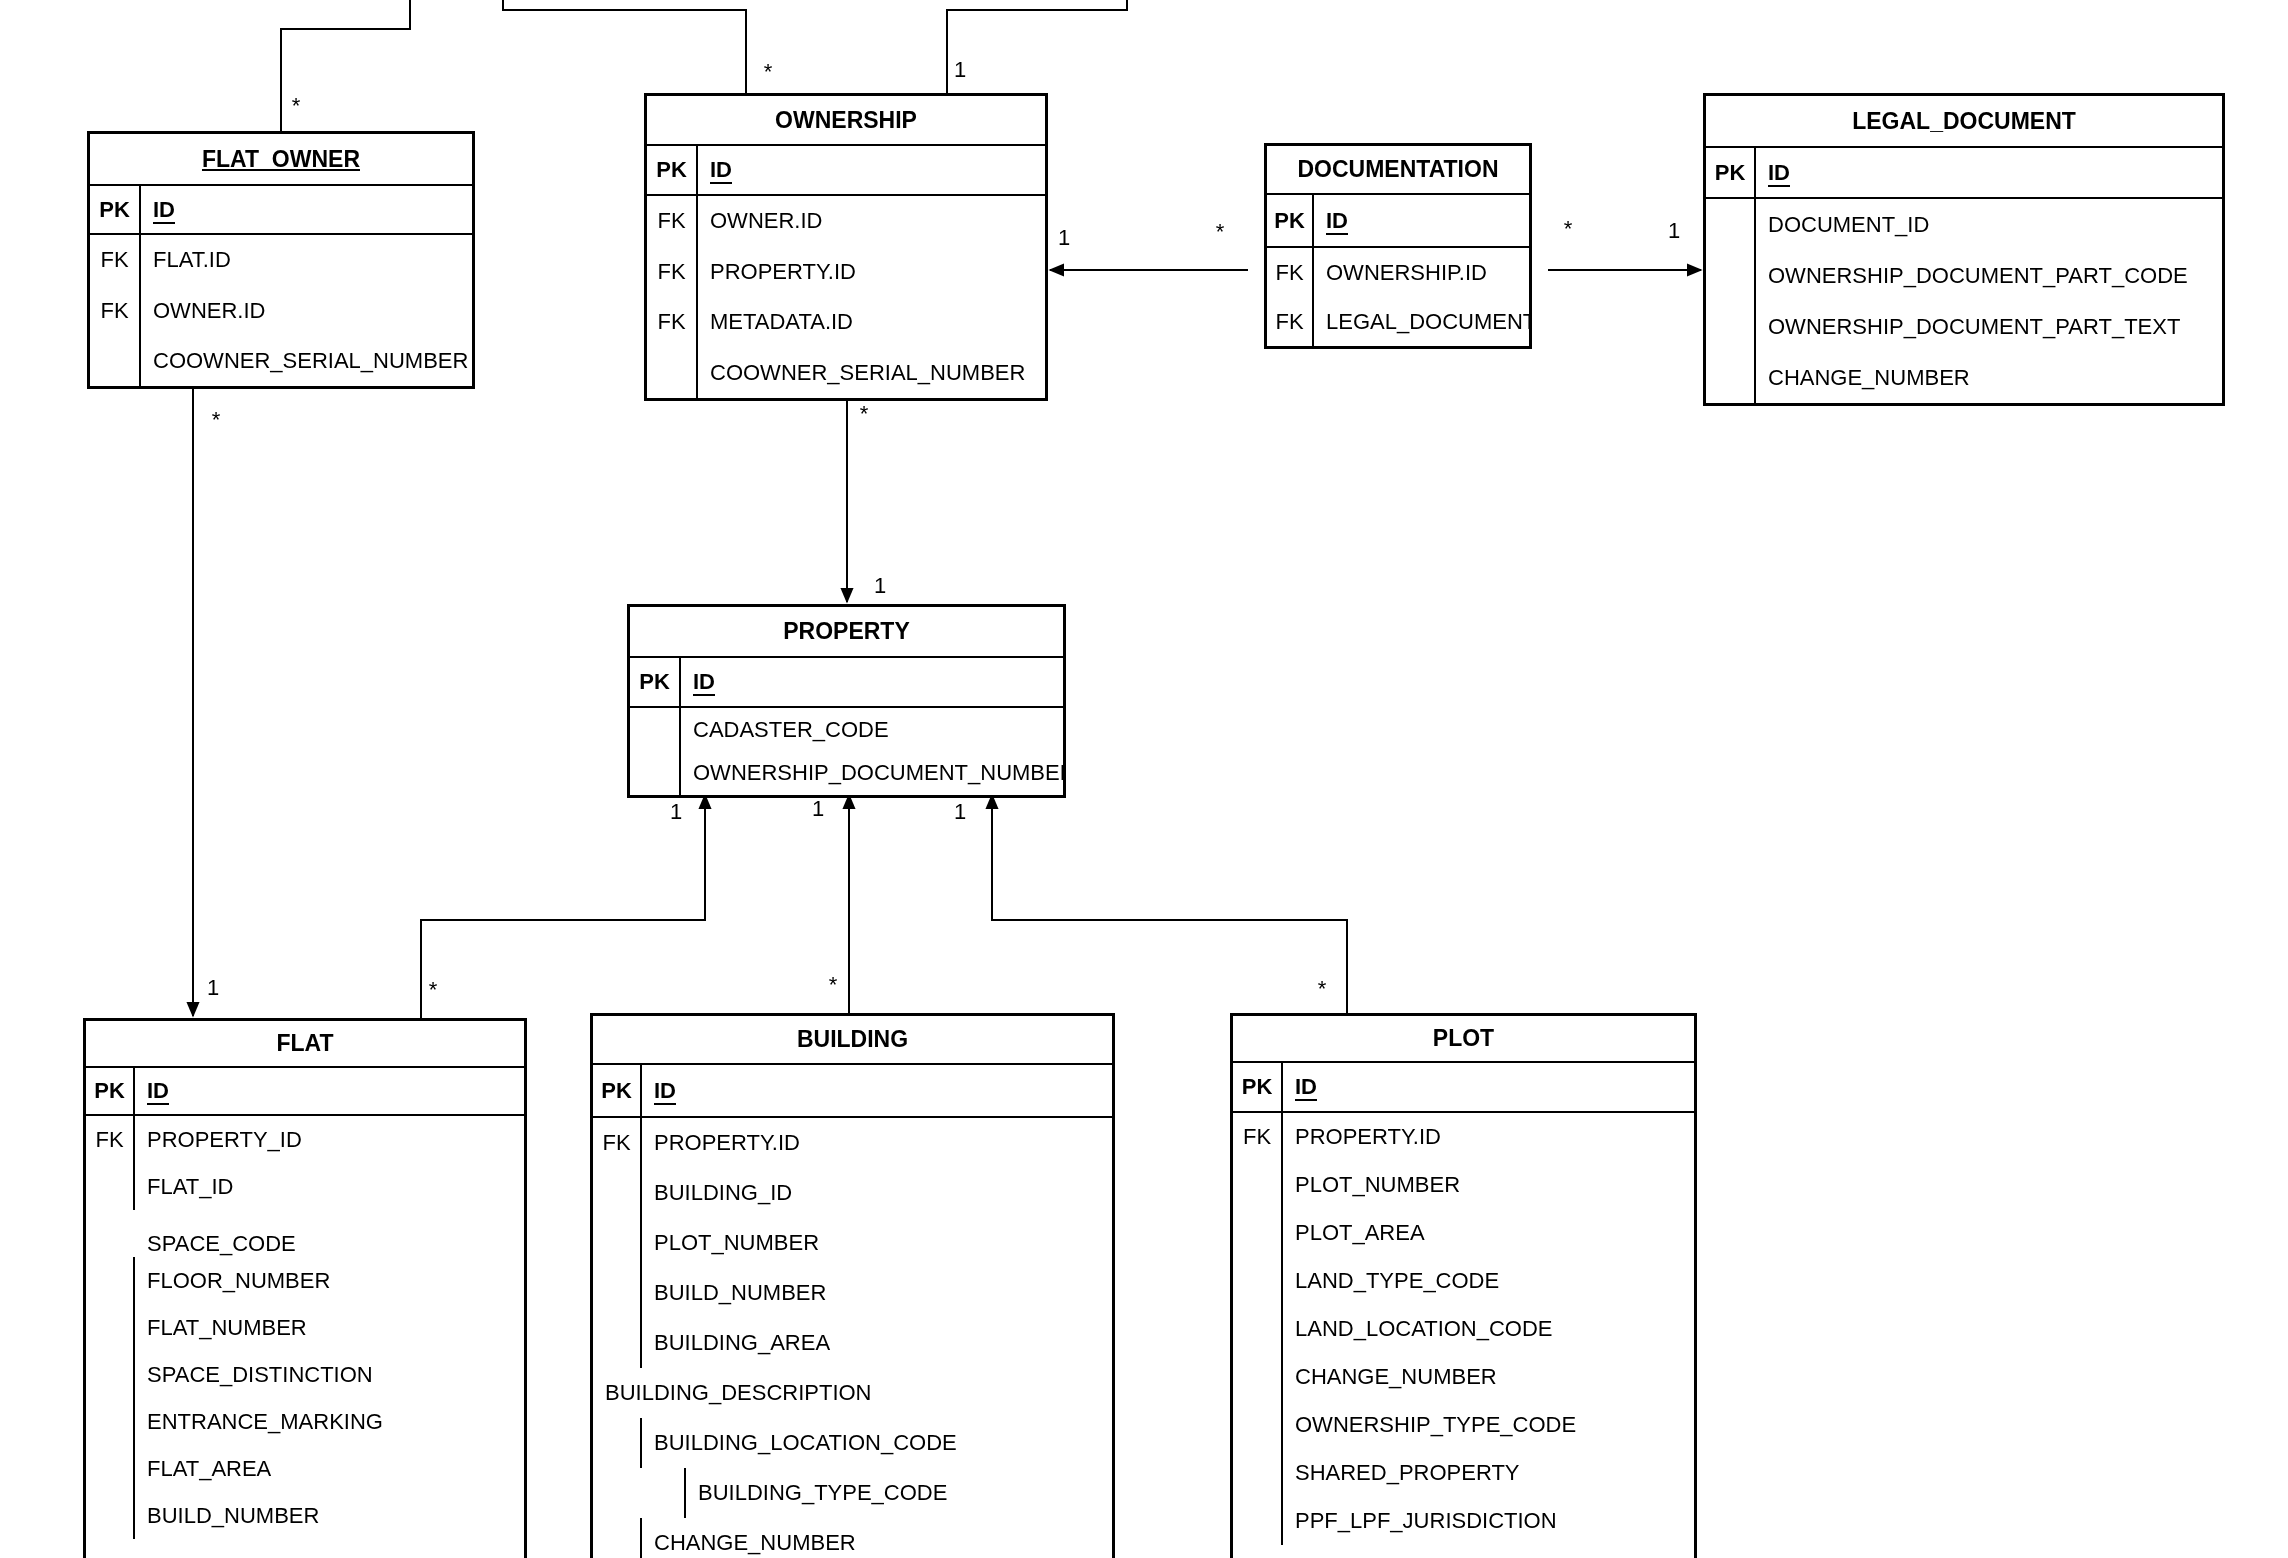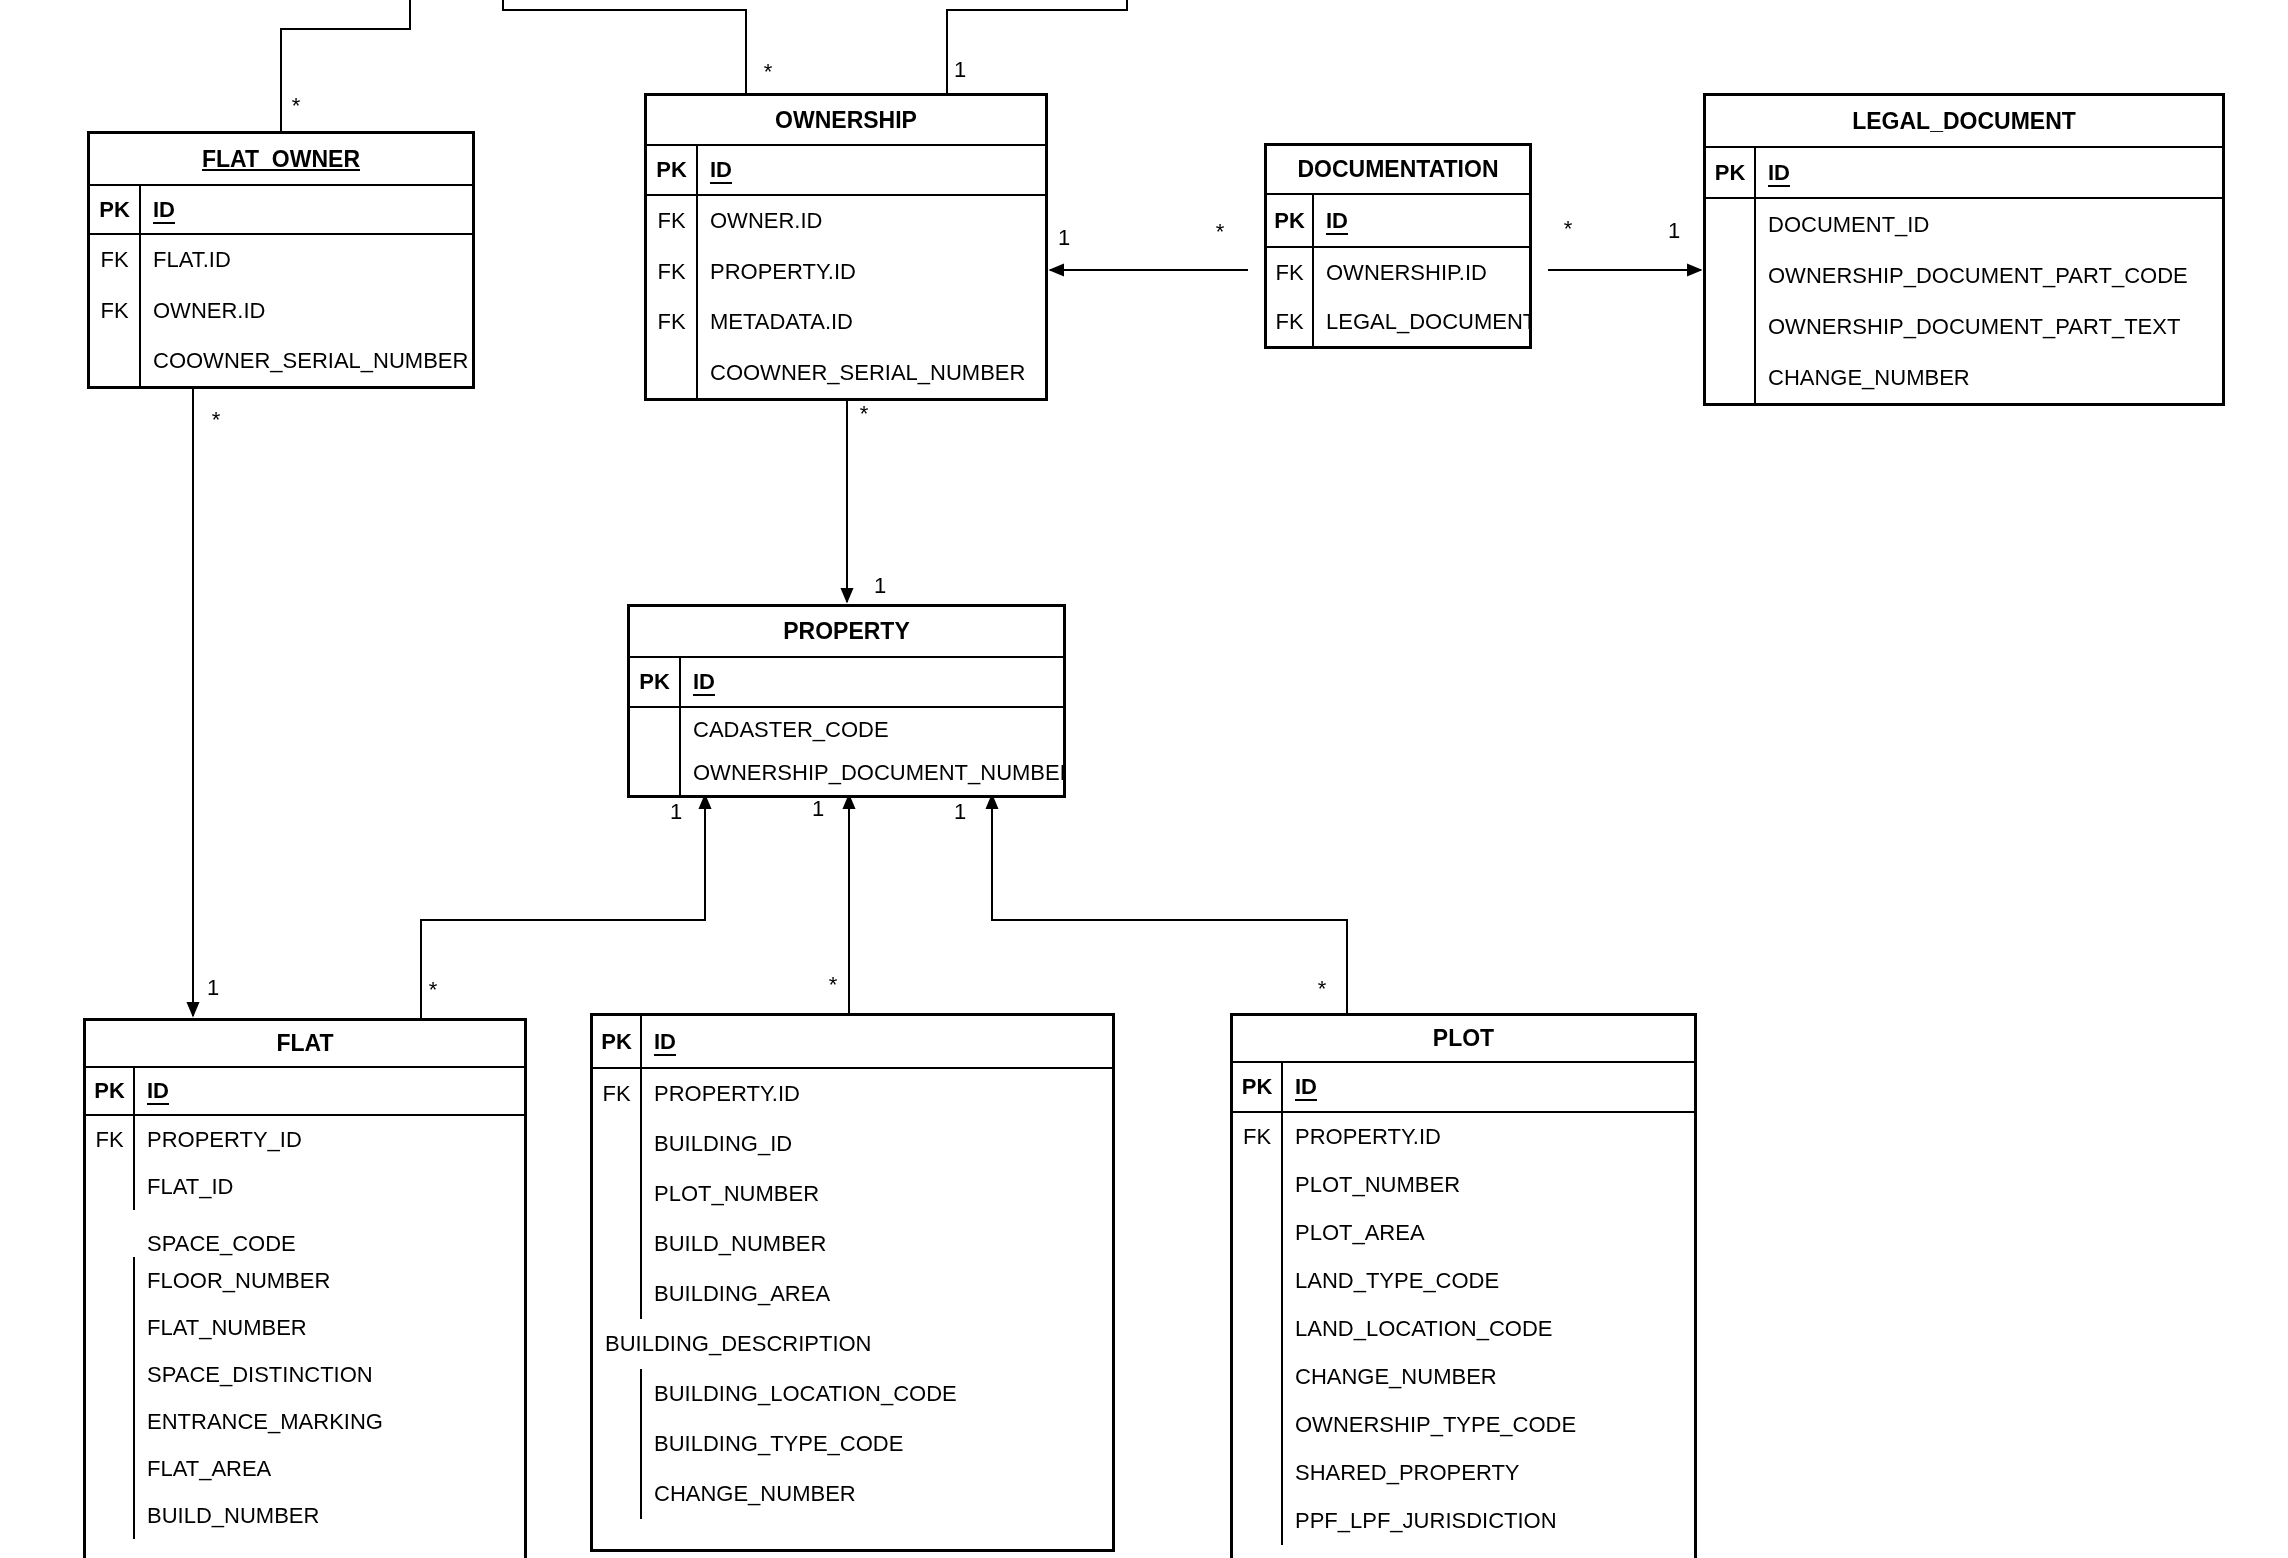--- a/index.html
+++ b/index.html
@@ -176,20 +176,21 @@
         <div class="t-row attr" style="height: 47px;">
           <div class="key" style="width: 49px;"></div>
           <div class="nm">FLAT_AREA</div>
         </div>
         <div class="t-row attr" style="height: 47px;">
           <div class="key" style="width: 49px;"></div>
           <div class="nm">BUILD_NUMBER</div>
         </div>
       </div>
       <div class="table" style="left: 590px; top: 1013px; width: 525px; padding-bottom: 30px;">
+        <div class="t-header" style="height: 49px;">BUILDING</div>
         <div class="t-row pkrow" style="height: 53px;">
           <div class="key" style="width: 49px;">PK</div>
           <div class="nm">ID</div>
         </div>
         <div class="t-row attr" style="height: 50px;">
           <div class="key" style="width: 49px;">FK</div>
           <div class="nm">PROPERTY.ID</div>
         </div>
         <div class="t-row attr" style="height: 50px;">
           <div class="key" style="width: 49px;"></div>
@@ -208,21 +209,21 @@
           <div class="nm">BUILDING_AREA</div>
         </div>
         <div class="t-row attr" style="height: 50px; flex-direction: column;">
           <div class="key" style="width: 49px;"></div>
           <div class="nm">BUILDING_DESCRIPTION</div>
         </div>
         <div class="t-row attr" style="height: 50px;">
           <div class="key" style="width: 49px;"></div>
           <div class="nm">BUILDING_LOCATION_CODE</div>
         </div>
-        <div class="t-row attr" style="height: 50px;">
+        <div class="t-row attr" style="height: 50px; padding-left: 44px;">
           <div class="key" style="width: 49px;"></div>
           <div class="nm">BUILDING_TYPE_CODE</div>
         </div>
         <div class="t-row attr" style="height: 50px;">
           <div class="key" style="width: 49px;"></div>
           <div class="nm">CHANGE_NUMBER</div>
         </div>
       </div>
       <div class="table" style="left: 1230px; top: 1013px; width: 467px; padding-bottom: 30px;">
         <div class="t-header" style="height: 47px;">PLOT</div>

